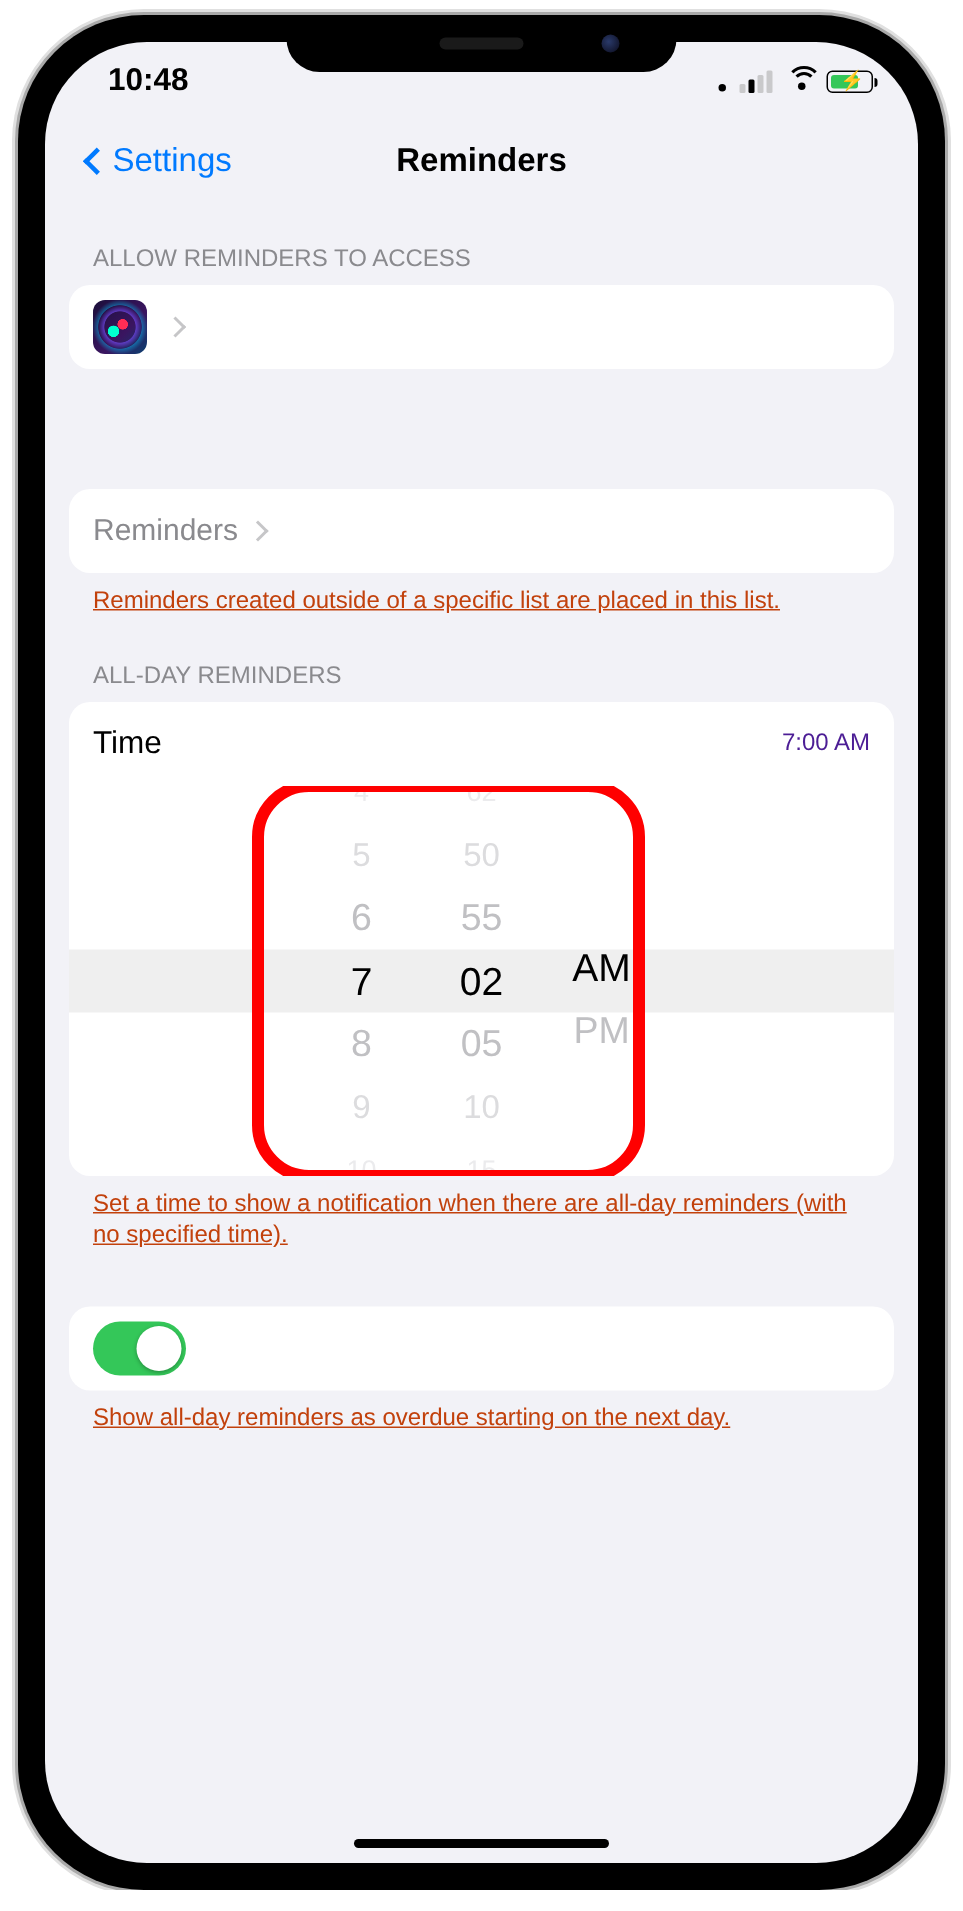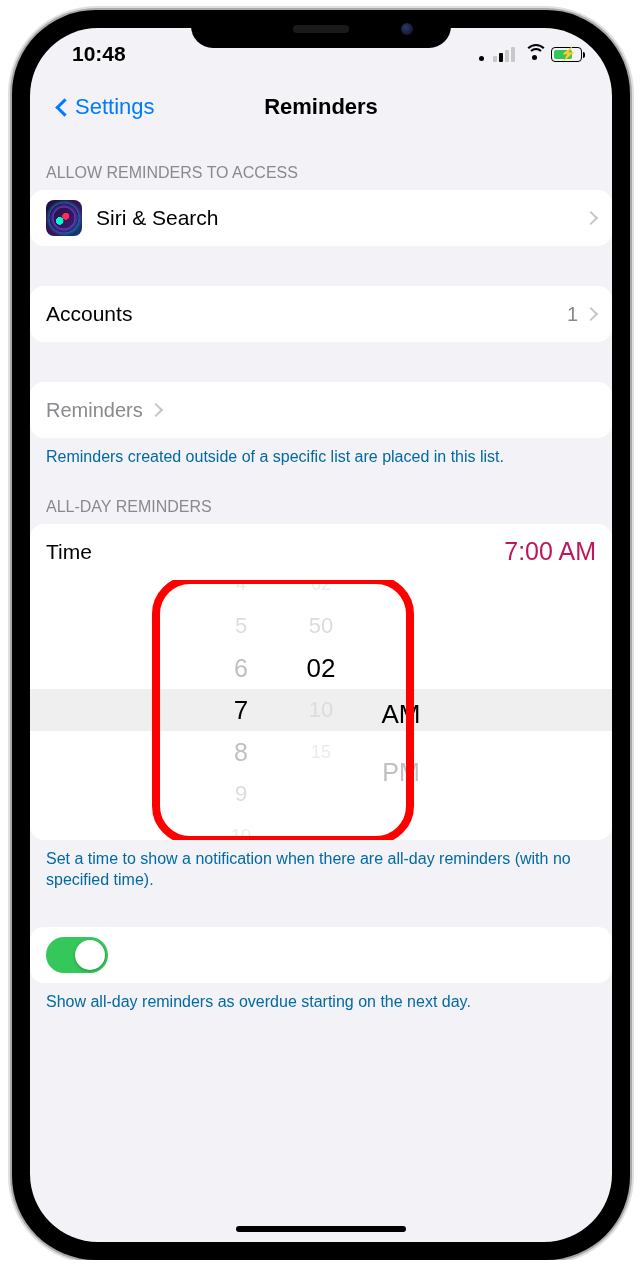--- a/index.html
+++ b/index.html
@@ -84,32 +84,33 @@
     gap: 2px;
   }
   .nav-title {
     position: absolute;
     left: 50%;
     transform: translateX(-50%);
     font-size: 22px;
     font-weight: 600;
     color: #000;
   }
-  .content { padding: 0 0; }
+  .content { padding: 0 16px; }
   .section-header {
     color: #8a8a8e;
     font-size: 16px;
     padding: 30px 16px 8px 16px;
     text-transform: uppercase;
   }
   .section-footer {
-    color: #0369a1;
+    color: #c2410c;
     font-size: 16px;
     padding: 8px 16px 0 16px;
     line-height: 1.35;
+    text-decoration: underline;
   }
   .group {
     background: #ffffff;
     border-radius: 14px;
     overflow: hidden;
   }
   .row {
     display: flex;
     align-items: center;
     min-height: 56px;
@@ -120,21 +121,21 @@
   }
   .row + .row::before {
     content: "";
     position: absolute;
     top: 0; left: 16px; right: 0;
     height: 1px;
     background: #e0e0e2;
   }
   .row-label { flex: 1; }
   .row-value { color: #8a8a8e; margin-right: 8px; font-size: 20px; }
-  .row-value-blue { color: #be185d; font-size: 25px; }
+  .row-value-blue { color: #4c1d95; font-size: 16px; }
   .chevron {
     width: 10px; height: 10px;
     border-top: 2.5px solid #c6c6c8;
     border-right: 2.5px solid #c6c6c8;
     transform: rotate(45deg);
   }
   .back-chevron {
     width: 13px; height: 13px;
     border-top: 3.5px solid #007aff;
     border-left: 3.5px solid #007aff;
@@ -291,33 +292,25 @@
       </div>
       <div class="nav-title">Reminders</div>
     </div>
 
     <div class="content">
 
       <div class="section-header">ALLOW REMINDERS TO ACCESS</div>
       <div class="group">
         <div class="row">
           <div class="siri-icon"></div>
-          <span class="row-label">Siri &amp; Search</span>
           <span class="chevron"></span>
         </div>
       </div>
 
       <div style="height:40px"></div>
-      <div class="group">
-        <div class="row">
-          <span class="row-label">Accounts</span>
-          <span class="row-value">1</span>
-          <span class="chevron"></span>
-        </div>
-      </div>
 
       <div style="height:40px"></div>
       <div class="group">
         <div class="row">
           <span class="row-value">Reminders</span>
           <span class="chevron"></span>
         </div>
       </div>
       <div class="section-footer">Reminders created outside of a specific list are placed in this list.</div>
 
@@ -338,27 +331,29 @@
                 <div class="picker-item sel">7</div>
                 <div class="picker-item far1">8</div>
                 <div class="picker-item far2">9</div>
                 <div class="picker-item far3">10</div>
               </div>
             </div>
             <div class="picker-col">
               <div class="picker-list" style="top:-17px;">
                 <div class="picker-item far3">62</div>
                 <div class="picker-item far2">50</div>
+                <div class="picker-item far1">55</div>
                 <div class="picker-item sel">02</div>
+                <div class="picker-item far1">05</div>
                 <div class="picker-item far2">10</div>
                 <div class="picker-item far3">15</div>
               </div>
             </div>
             <div class="picker-col">
-              <div class="picker-list" style="top:113px;gap:16px;">
+              <div class="picker-list" style="top:100px;">
                 <div class="picker-item sel">AM</div>
                 <div class="picker-item far1">PM</div>
               </div>
             </div>
           </div>
           <div class="highlight-box" style="left:122px; top:-4px; width:262px; height:268px;"></div>
         </div>
       </div>
       <div class="section-footer">Set a time to show a notification when there are all-day reminders (with no specified time).</div>
 

